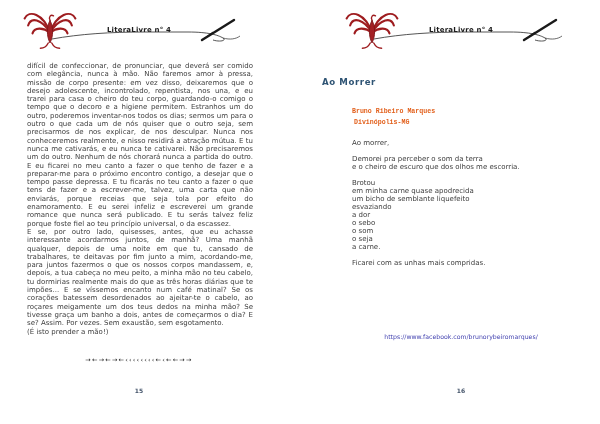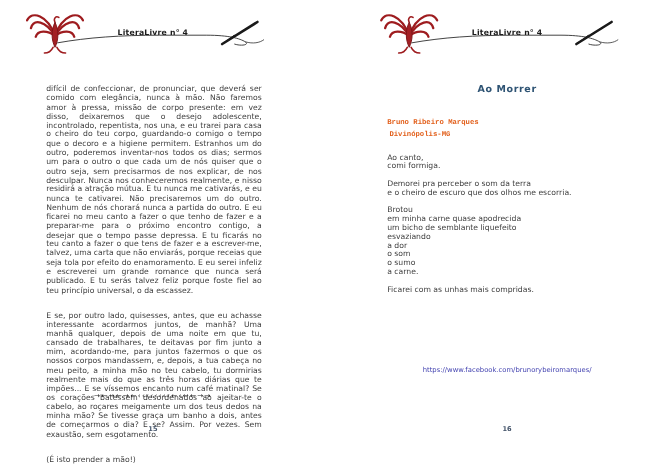--- a/index.html
+++ b/index.html
@@ -17,34 +17,34 @@
     position:absolute;top:26px;left:0;right:0;text-align:center;
     font-size:7px;font-weight:bold;color:#1a1a1a;letter-spacing:.2px;
   }
   .swoosh-svg{position:absolute;left:50px;top:17px;width:198px;height:28px;}
 
   
   .body-text{
     position:absolute;left:27px;right:25px;top:62px;
     font-size:7px;line-height:8.3px;text-align:justify;color:#3d3d3d;
   }
-  .body-text p{margin:15px;}
+  .body-text p{margin:0;}
 
   .arrow-divider{
     position:absolute;top:356px;left:0;right:0;text-align:center;
     font-size:6.5px;letter-spacing:1.2px;color:#1d1d1d;white-space:nowrap;
   }
   .page-number{
     position:absolute;top:387px;left:0;right:0;text-align:center;
     font-size:6px;color:#44546a;font-weight:bold;
   }
 
   
   .poem-title{
-    position:absolute;top:77px;left:0;right:0;margin:0;text-align:center;
+    position:absolute;top:77px;left:0;right:0;margin:0;
     font-size:8.6px;font-weight:bold;color:#2f5474;letter-spacing:.6px;
   }
   .author{
     position:absolute;left:30px;top:106px;
     font-size:6.6px;font-weight:bold;color:#e2601c;line-height:11px;font-family:Liberation Mono, monospace;
   }
   .author-location{padding-left:2px;}
   .poem{
     position:absolute;left:30px;top:139px;
     font-size:7px;line-height:8px;color:#3d3d3d;
@@ -121,33 +121,33 @@
     </svg>
 
     <h2 class="poem-title">Ao Morrer</h2>
 
     <div class="author">
       <div class="author-name">Bruno Ribeiro Marques</div>
       <div class="author-location">Divinópolis-MG</div>
     </div>
 
     <div class="poem">
-        <div class="poem-line">Ao canto,</div>
-        <div class="poem-line">comi formiga.</div>
+        <div class="poem-line">Ao morrer,</div>
         <div class="poem-line"></div>
         <div class="poem-line">Demorei pra perceber o som da terra</div>
         <div class="poem-line">e o cheiro de escuro que dos olhos me escorria.</div>
         <div class="poem-line"></div>
         <div class="poem-line">Brotou</div>
         <div class="poem-line">em minha carne quase apodrecida</div>
         <div class="poem-line">um bicho de semblante liquefeito</div>
         <div class="poem-line">esvaziando</div>
         <div class="poem-line">a dor</div>
+        <div class="poem-line">o sebo</div>
         <div class="poem-line">o som</div>
-        <div class="poem-line">o sumo</div>
+        <div class="poem-line">o seja</div>
         <div class="poem-line">a carne.</div>
         <div class="poem-line"></div>
         <div class="poem-line">Ficarei com as unhas mais compridas.</div>
       </div>
 
     <a class="fb-link">https://www.facebook.com/brunorybeiromarques/</a>
 
     <div class="page-number">16</div>
   </div>
 

